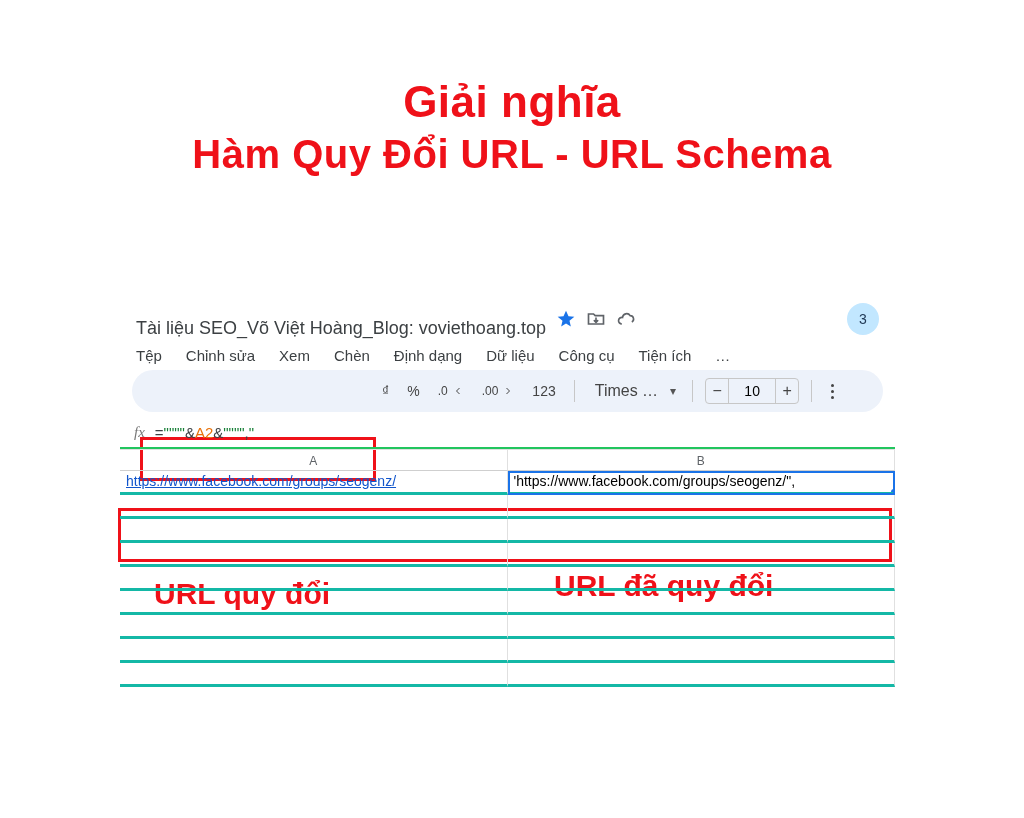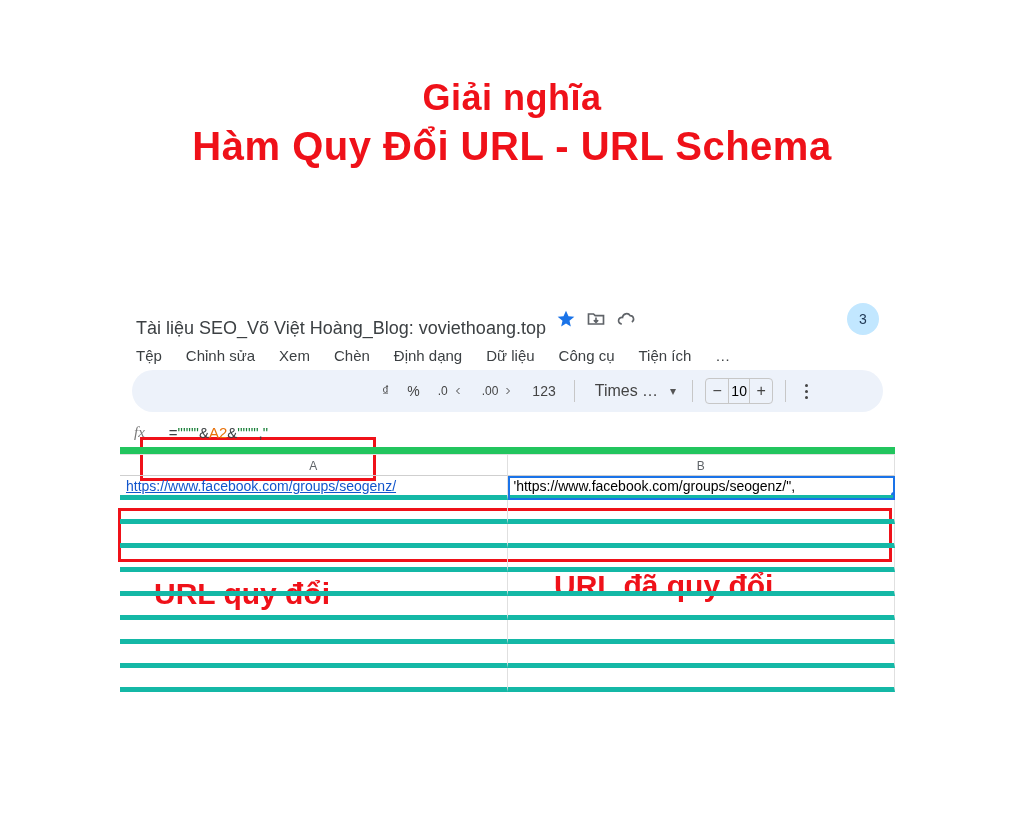--- a/index.html
+++ b/index.html
@@ -1,21 +1,21 @@
 <!DOCTYPE html>
 <html><head>
 <meta charset="utf-8">
 <style>
   * { margin: 0; padding: 0; box-sizing: border-box; font-family: Arial, Helvetica, sans-serif; }
   body { width: 1024px; height: 818px; background: #ffffff; position: relative; overflow: hidden; }
 
   
   .title-line { text-align: center; font-weight: 800; color: #ef1119;
     letter-spacing: 0.5px; line-height: 1.1; }
-  .title-line-1 { font-size: 36px; margin-top: 78px; }
+  .title-line-1 { font-size: 44px; margin-top: 78px; }
   .title-line-2 { font-size: 40px; margin-top: 6px; }
 
   
   .sheet-window { position: absolute; left: 120px; top: 288px; width: 775px; }
   .header { background: #ffffff; padding: 10px 16px 0 16px; }
   .title-row { display: flex; align-items: center; gap: 10px; color: #424242; font-size: 18px; }
   .doc-title { color: #3c4043; margin-top: 20px; }
   .icon { display: inline-flex; width: 20px; height: 20px; align-items: center; justify-content: center; color: #5f6368; }
   .star { color: #1a73e8; }
   .chat-badge { width: 32px; height: 32px; border-radius: 50%; background: #c2e7ff; color: #213a57;
@@ -33,40 +33,40 @@
   .toolbar { display: flex; align-items: center; gap: 6px; padding: 4px 8px;
     border-radius: 24px; background: #edf2fa; margin: 0 12px 8px 12px; height: 42px; }
   .tb-gap { margin-left: 230px; }
   .tb-sep { width: 1px; height: 22px; background: #c7c7c7; margin: 0 6px; }
   .tb-btn { color: #444; font-size: 14px; padding: 0 6px; display: flex; align-items: center; gap: 4px; cursor: pointer; }
   .tb-font { display:flex; align-items:center; gap:12px; color:#444; }
   .tb-fontbox { padding: 0 4px 0 8px; }
   .tb-chev { font-size: 12px; color:#555; }
   .tb-group { display:flex; align-items:center; border:1px solid #c7c7c7; border-radius:4px; height:26px; }
   .tb-pm { width:22px; text-align:center; cursor:pointer; color:#444; }
-  .tb-num { width:22px; text-align:center; border-left:1px solid #c7c7c7; border-right:1px solid #c7c7c7; height:100%; display:flex; align-items:center; justify-content:center; font-size:14px; }
+  .tb-num { width:48px; text-align:center; border-left:1px solid #c7c7c7; border-right:1px solid #c7c7c7; height:100%; display:flex; align-items:center; justify-content:center; font-size:14px; }
   .tb-more { width:16px; display:flex; align-items:center; justify-content:center; }
   .tb-dots { display:flex; flex-direction:column; gap:3px; }
   .tb-dots span { width:3px; height:3px; background:#444; border-radius:50%; display:block; }
 
-  .fx-row { display:flex; align-items:center; gap:22px; padding: 4px 0 6px 14px;
-    border-bottom: 7px solid #22c55e; font-size: 15px; }
+  .fx-row { display:flex; align-items:center; gap:8px; padding: 4px 0 6px 14px;
+    border-bottom: 2px solid #22c55e; font-size: 15px; }
   .fx-icon { font-style: italic; color:#777; font-family: serif; padding-right: 2px; }
   .fx-eq { color:#3c4043; }
   .fx-green { color: #188038; }
   .fx-amp { color:#3c4043; }
   .fx-orange { color: #e8710a; }
 
   
   .grid { width: 100%; }
   .col-headers { display:flex; height:22px; font-size:12px; color:#5f6368; }
   .ch { flex:1; text-align:center; border-right:1px solid #e0e0e0; border-bottom:1px solid #cfcfcf; border-top:1px solid #e0e0e0; line-height:22px; }
   .rows { }
   .row { display:flex; height:24px; }
-  .cell { flex:1; border-right:1px solid #e0e0e0; border-bottom:5px solid #14b8a6;
+  .cell { flex:1; border-right:1px solid #e0e0e0; border-bottom:3px solid #14b8a6;
     font-size:14px; padding: 2px 6px; overflow:hidden; white-space:nowrap; text-overflow:clip; }
   .hdr-cell { background:#00ffff; font-weight:bold; color:#000; border:1px solid #000; }
   .link-cell a { color:#1155cc; text-decoration: underline; }
   .row-h { height:24px; }
   .selected-cell { outline:2px solid #1a73e8; outline-offset:-2px; position:relative; }
   .selected-cell::after { content:""; position:absolute; right:-3px; bottom:-3px; width:6px; height:6px; background:#1a73e8; border-radius:50%; }
 
   
   .redbox { position:absolute; border:3px solid #ef1119; pointer-events:none; }
   .rb-formula { left: 140px; top: 437px; width: 236px; height: 44px; }

